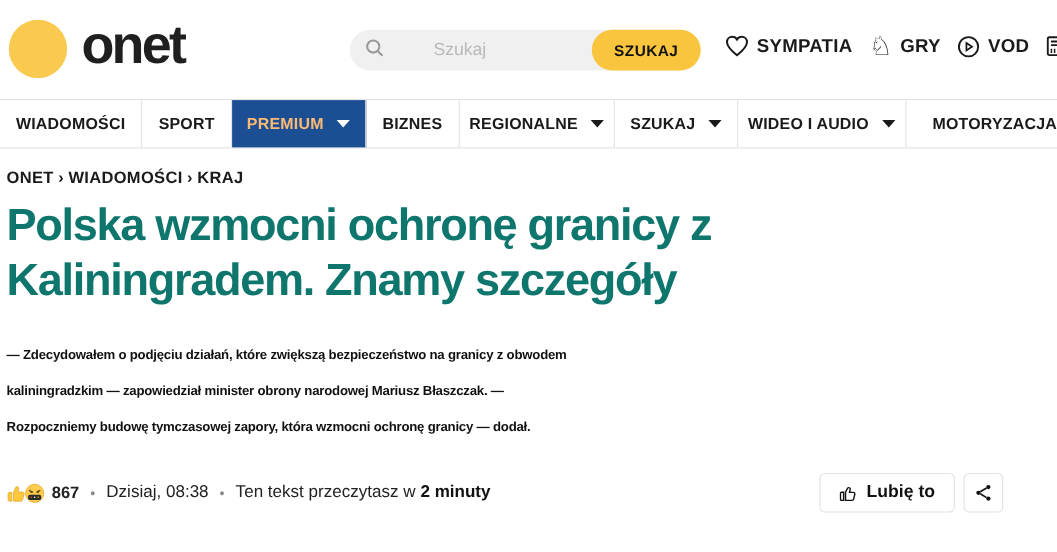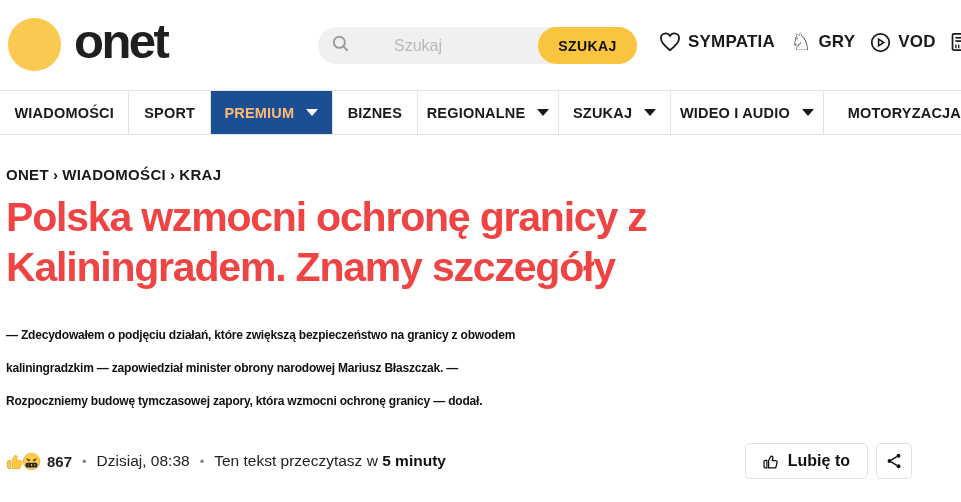--- a/index.html
+++ b/index.html
@@ -35,25 +35,25 @@
   .nav-item { display:flex; align-items:center; justify-content:center; border-right:1px solid #e3e3e3;
     font-size:14.5px; font-weight:700; letter-spacing:0.2px; cursor:pointer; white-space:nowrap; }
   .nav-item:last-child { border-right:none; flex:1; justify-content:flex-start; padding-left:24px; }
   .nav-item.active { background:#1C4E94; color:#fdba74; }
   .caret { display:inline-block; width:0; height:0; border-left:6px solid transparent;
     border-right:6px solid transparent; border-top:7px solid #1a1a1a; margin-left:12px; }
   .nav-item.active .caret { border-top-color:#fff; }
 
   
   .content { padding:0 6px; }
-  .breadcrumb { margin-top:31px; font-size:15px; font-weight:800; letter-spacing:0.3px; color:#1a1a1a; }
+  .breadcrumb { margin-top:18px; font-size:15px; font-weight:800; letter-spacing:0.3px; color:#1a1a1a; }
   .breadcrumb .crumb { cursor:pointer; }
   .breadcrumb .sep { margin:0 4px; font-weight:800; }
   .headline { margin-top:9px; font-size:41px; line-height:50px; font-weight:800;
-    letter-spacing:-1.2px; color:#ef4444; white-space:pre-line; }
+    letter-spacing:-1.2px; color:#0f766e; white-space:pre-line; }
   .lead { margin-top:27px; font-size:12px; line-height:33px; font-weight:700;
     letter-spacing:-0.2px; color:#111; white-space:pre-line; }
 
   
   .meta-row { margin-top:25px; display:flex; align-items:center; }
   .reactions { display:flex; align-items:center; }
   .emoji { width:19px; height:19px; display:inline-block; }
   .emoji + .emoji { margin-left:-3px; }
   .rx-count { font-size:15px; font-weight:600; color:#222; margin-left:6px; }
   .meta-dot { color:#8b8b8b; font-size:13px; margin:0 10px; }
@@ -188,21 +188,21 @@
           <circle cx="8" cy="16.5" r="0.9" fill="#EA4335"></circle>
             <circle cx="12" cy="16.5" r="0.9" fill="#fff"></circle>
             <circle cx="16" cy="16.5" r="0.9" fill="#FBBC05"></circle>
         </svg>
       </span>
       <span class="rx-count">867</span>
     </div>
     <span class="meta-dot">•</span>
     <span class="meta-text">Dzisiaj, 08:38</span>
     <span class="meta-dot">•</span>
-    <span class="meta-text"><span>Ten tekst przeczytasz w </span><span class="meta-bold">5 minuty</span></span>
+    <span class="meta-text"><span>Ten tekst przeczytasz w </span><span class="meta-bold">2 minuty</span></span>
 
     <div class="meta-actions">
       <button class="like-btn">
         <svg width="17" height="17" viewBox="0 0 24 24" fill="none" stroke="#111" stroke-width="1.8">
           <path d="M3 21h2.5V10.5H3c-.8 0-1.5.7-1.5 1.5v7.5c0 .8.7 1.5 1.5 1.5zM8 21h8.4c1 0 1.8-.7 2-1.6l1.5-6.2c.3-1.3-.7-2.5-2-2.5h-4.8l.9-3.7c.3-1.2-.6-2.4-1.9-2.4-.6 0-1.1.3-1.4.8L8 10.5V21z"></path>
         </svg>
         <span>Lubię to</span>
       </button>
       <button class="share-btn">
         <svg width="18" height="18" viewBox="0 0 24 24">

